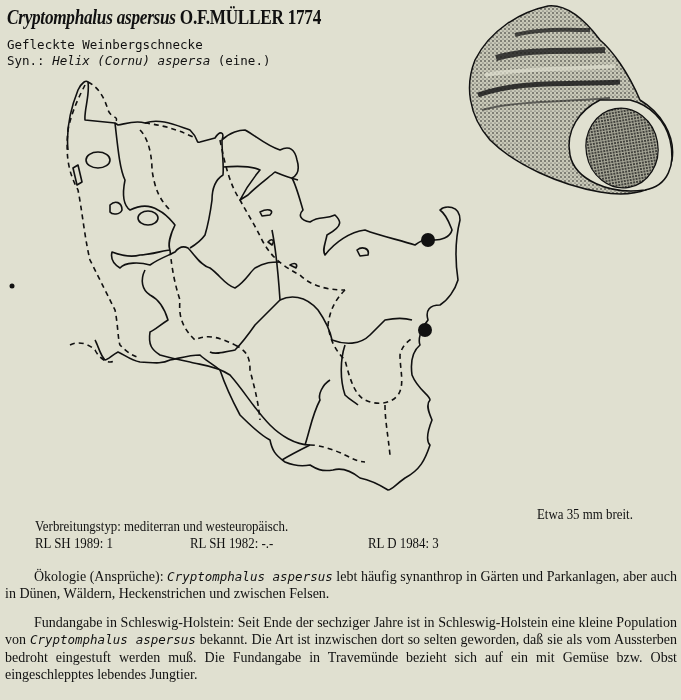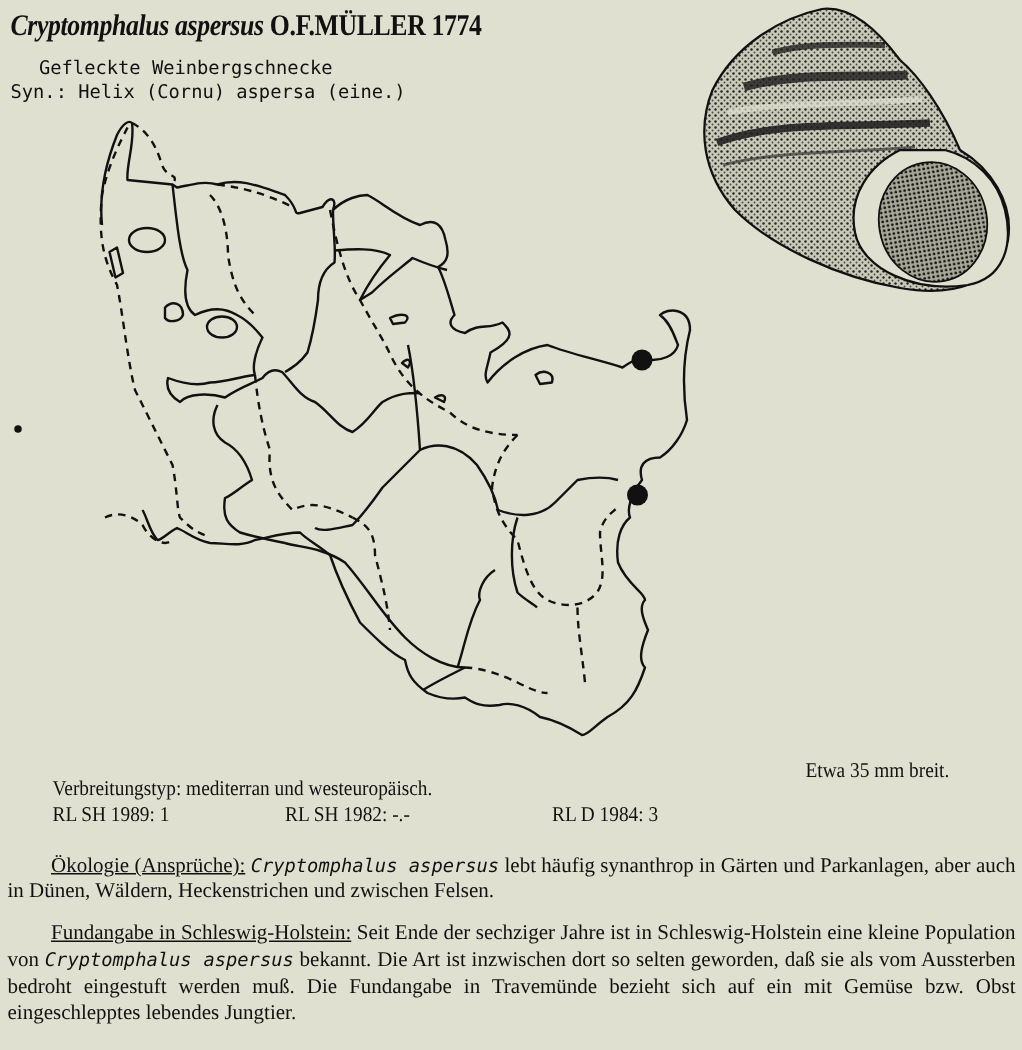--- a/index.html
+++ b/index.html
@@ -10,36 +10,36 @@
     color: #111;
   }
   .title {
     position: absolute; left: 7px; top: 6px;
     font-family: "Liberation Serif", serif; font-weight: bold;
     font-size: 20px; letter-spacing: -0.3px; white-space: nowrap;
     transform: scaleX(0.86); transform-origin: left top;
   }
   .title .it { font-style: italic; }
   .sub { position: absolute; left: 7px; font-size: 12.5px; white-space: nowrap; }
-  .sub1 { top: 37px; margin-left: 19px; }
+  .sub1 { top: 37px; }
   .sub2 { top: 53px; }
-  .it { }
+  .it { font-style: italic; }
   #map { position: absolute; left: 0; top: 70px; }
   #shell { position: absolute; left: 455px; top: 0; }
   .serif {
     position: absolute; font-family: "Liberation Serif", serif;
     font-size: 14px; white-space: nowrap;
     transform: scaleX(0.92); transform-origin: left top;
   }
   .para {
     position: absolute; left: 5px; width: 672px;
     font-family: "Liberation Serif", serif; font-size: 14px; line-height: 17.3px;
     text-align: justify;
   }
-  .para .lead { text-decoration: underline; }
+  .para .lead { }
   .para .ital { font-family: "DejaVu Sans Mono", monospace; font-style: italic; font-size: 12.5px; }
   .indent { display: inline-block; width: 29px; }
 </style>
 </head>
 <body>
 
 <div class="title">
   <span class="it">Cryptomphalus aspersus</span>
   <span>O.F.MÜLLER 1774</span>
 </div>

